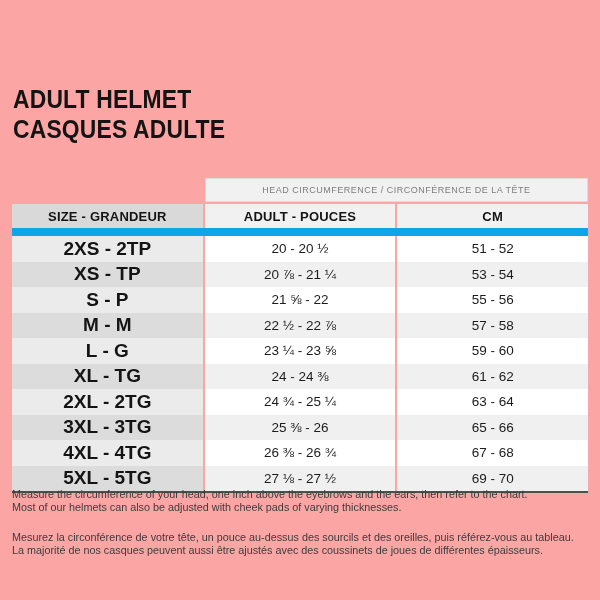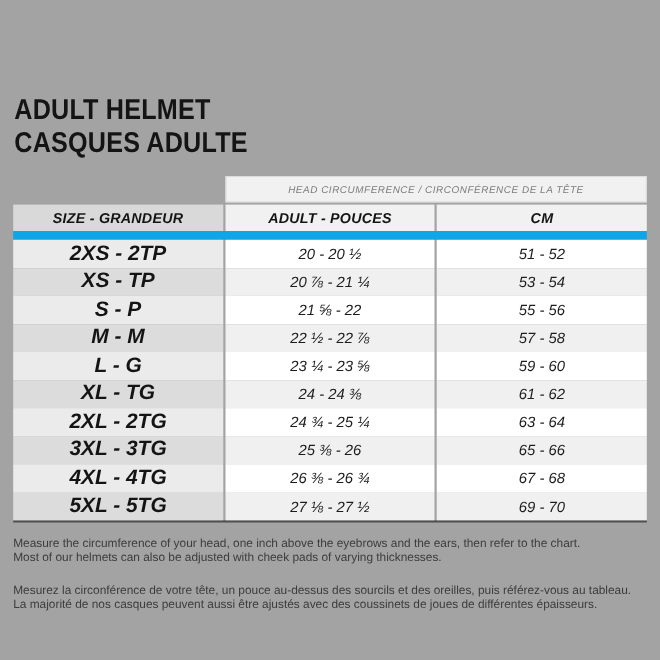--- a/index.html
+++ b/index.html
@@ -2,36 +2,35 @@
 <html><head>
 <meta charset="utf-8">
 <style>
   html,body { margin:0; padding:0; }
   body {
     width:600px; height:600px;
     background:#ffffff;
     font-family:"Liberation Sans","DejaVu Sans",sans-serif;
     color:#111;
   }
-  .canvas { position:relative; width:600px; height:600px; overflow:hidden; background:#a3a3a3; }
+  .canvas { position:relative; width:600px; height:600px; overflow:hidden; background:#fca5a5; }
 
   
   .title-block {
     position:absolute; left:13px; top:84px;
     font-weight:bold; font-size:26px; line-height:30px;
     letter-spacing:0.2px; color:#141414;
     transform:scaleX(0.88); transform-origin:0 0;
     white-space:nowrap;
   }
 
   
   .size-table {
-    position:absolute; left:12px; top:160px; width:576px;
+    position:absolute; left:12px; top:178px; width:576px;
     border-bottom:2px solid #4f4f4f;
-    font-style:italic;
   }
   .span-row {
     display:grid; grid-template-columns:1fr 1fr 1fr; column-gap:2px;
     height:24px; margin-bottom:2px;
   }
   .span-head {
     grid-column:2/4;
     background:#f1f1f1; border:1px solid #dcdcdc;
     display:flex; align-items:center; justify-content:center;
     font-size:9px; letter-spacing:0.5px; color:#7d7d7d;

